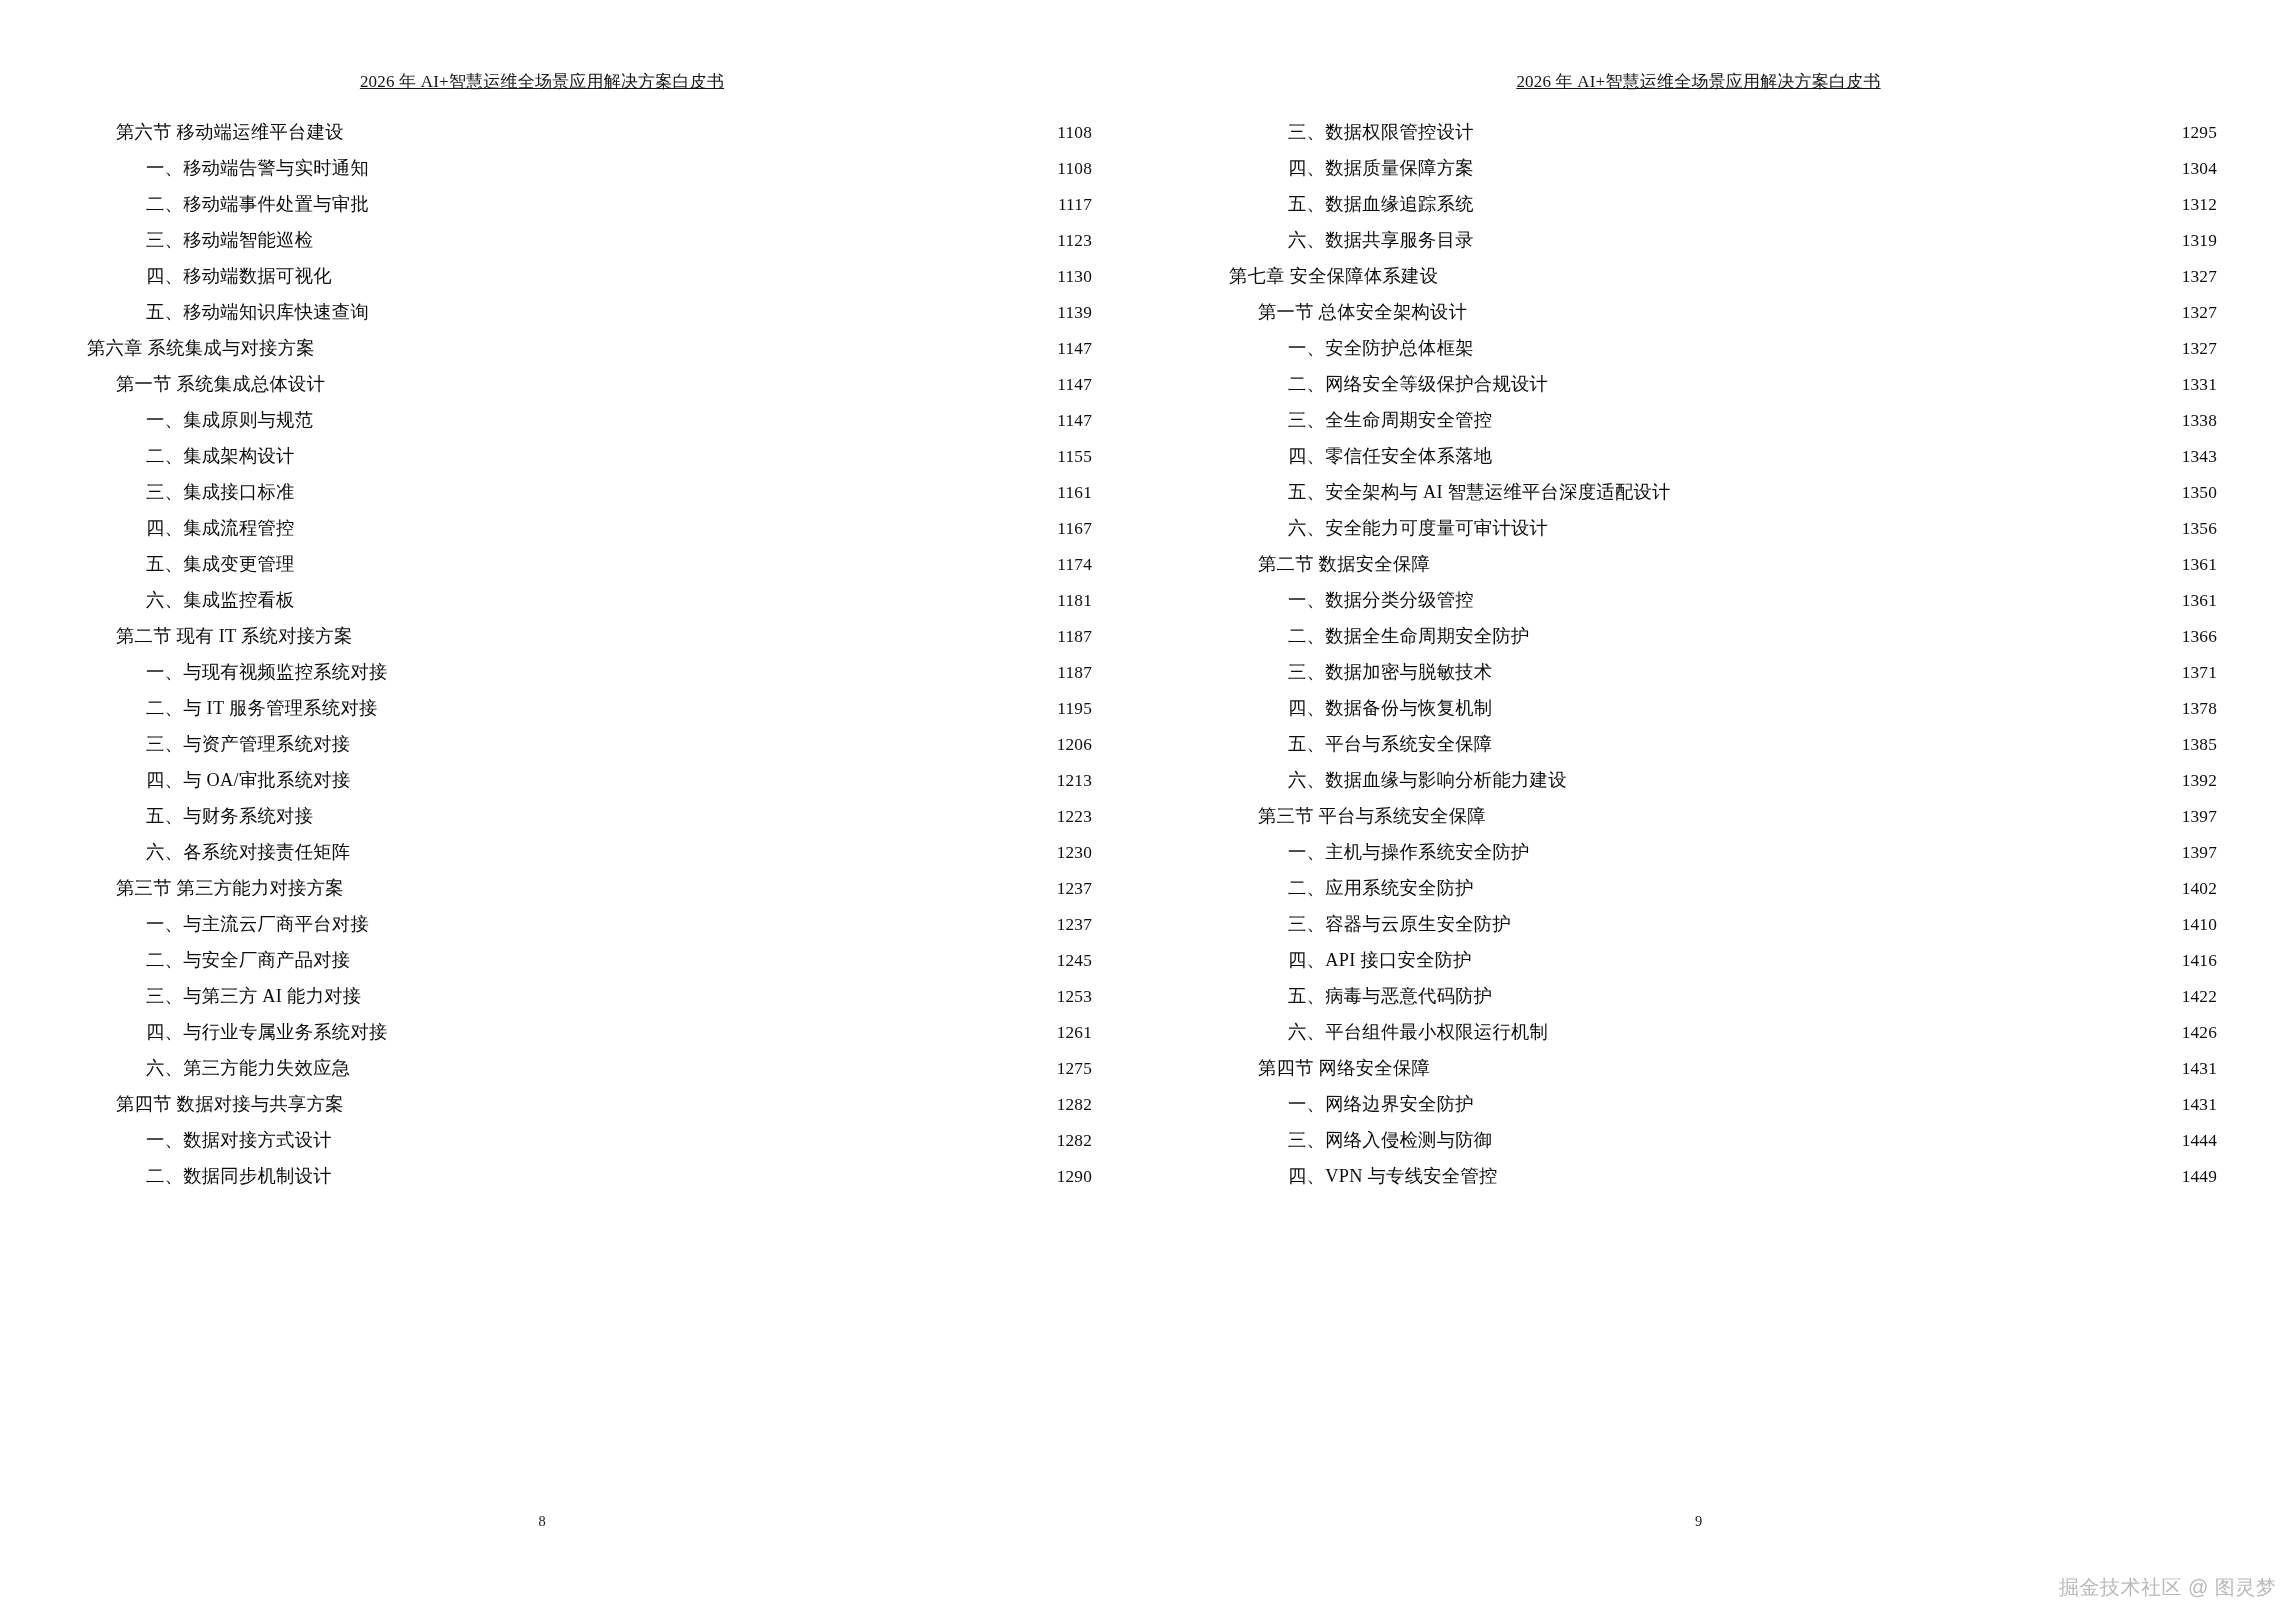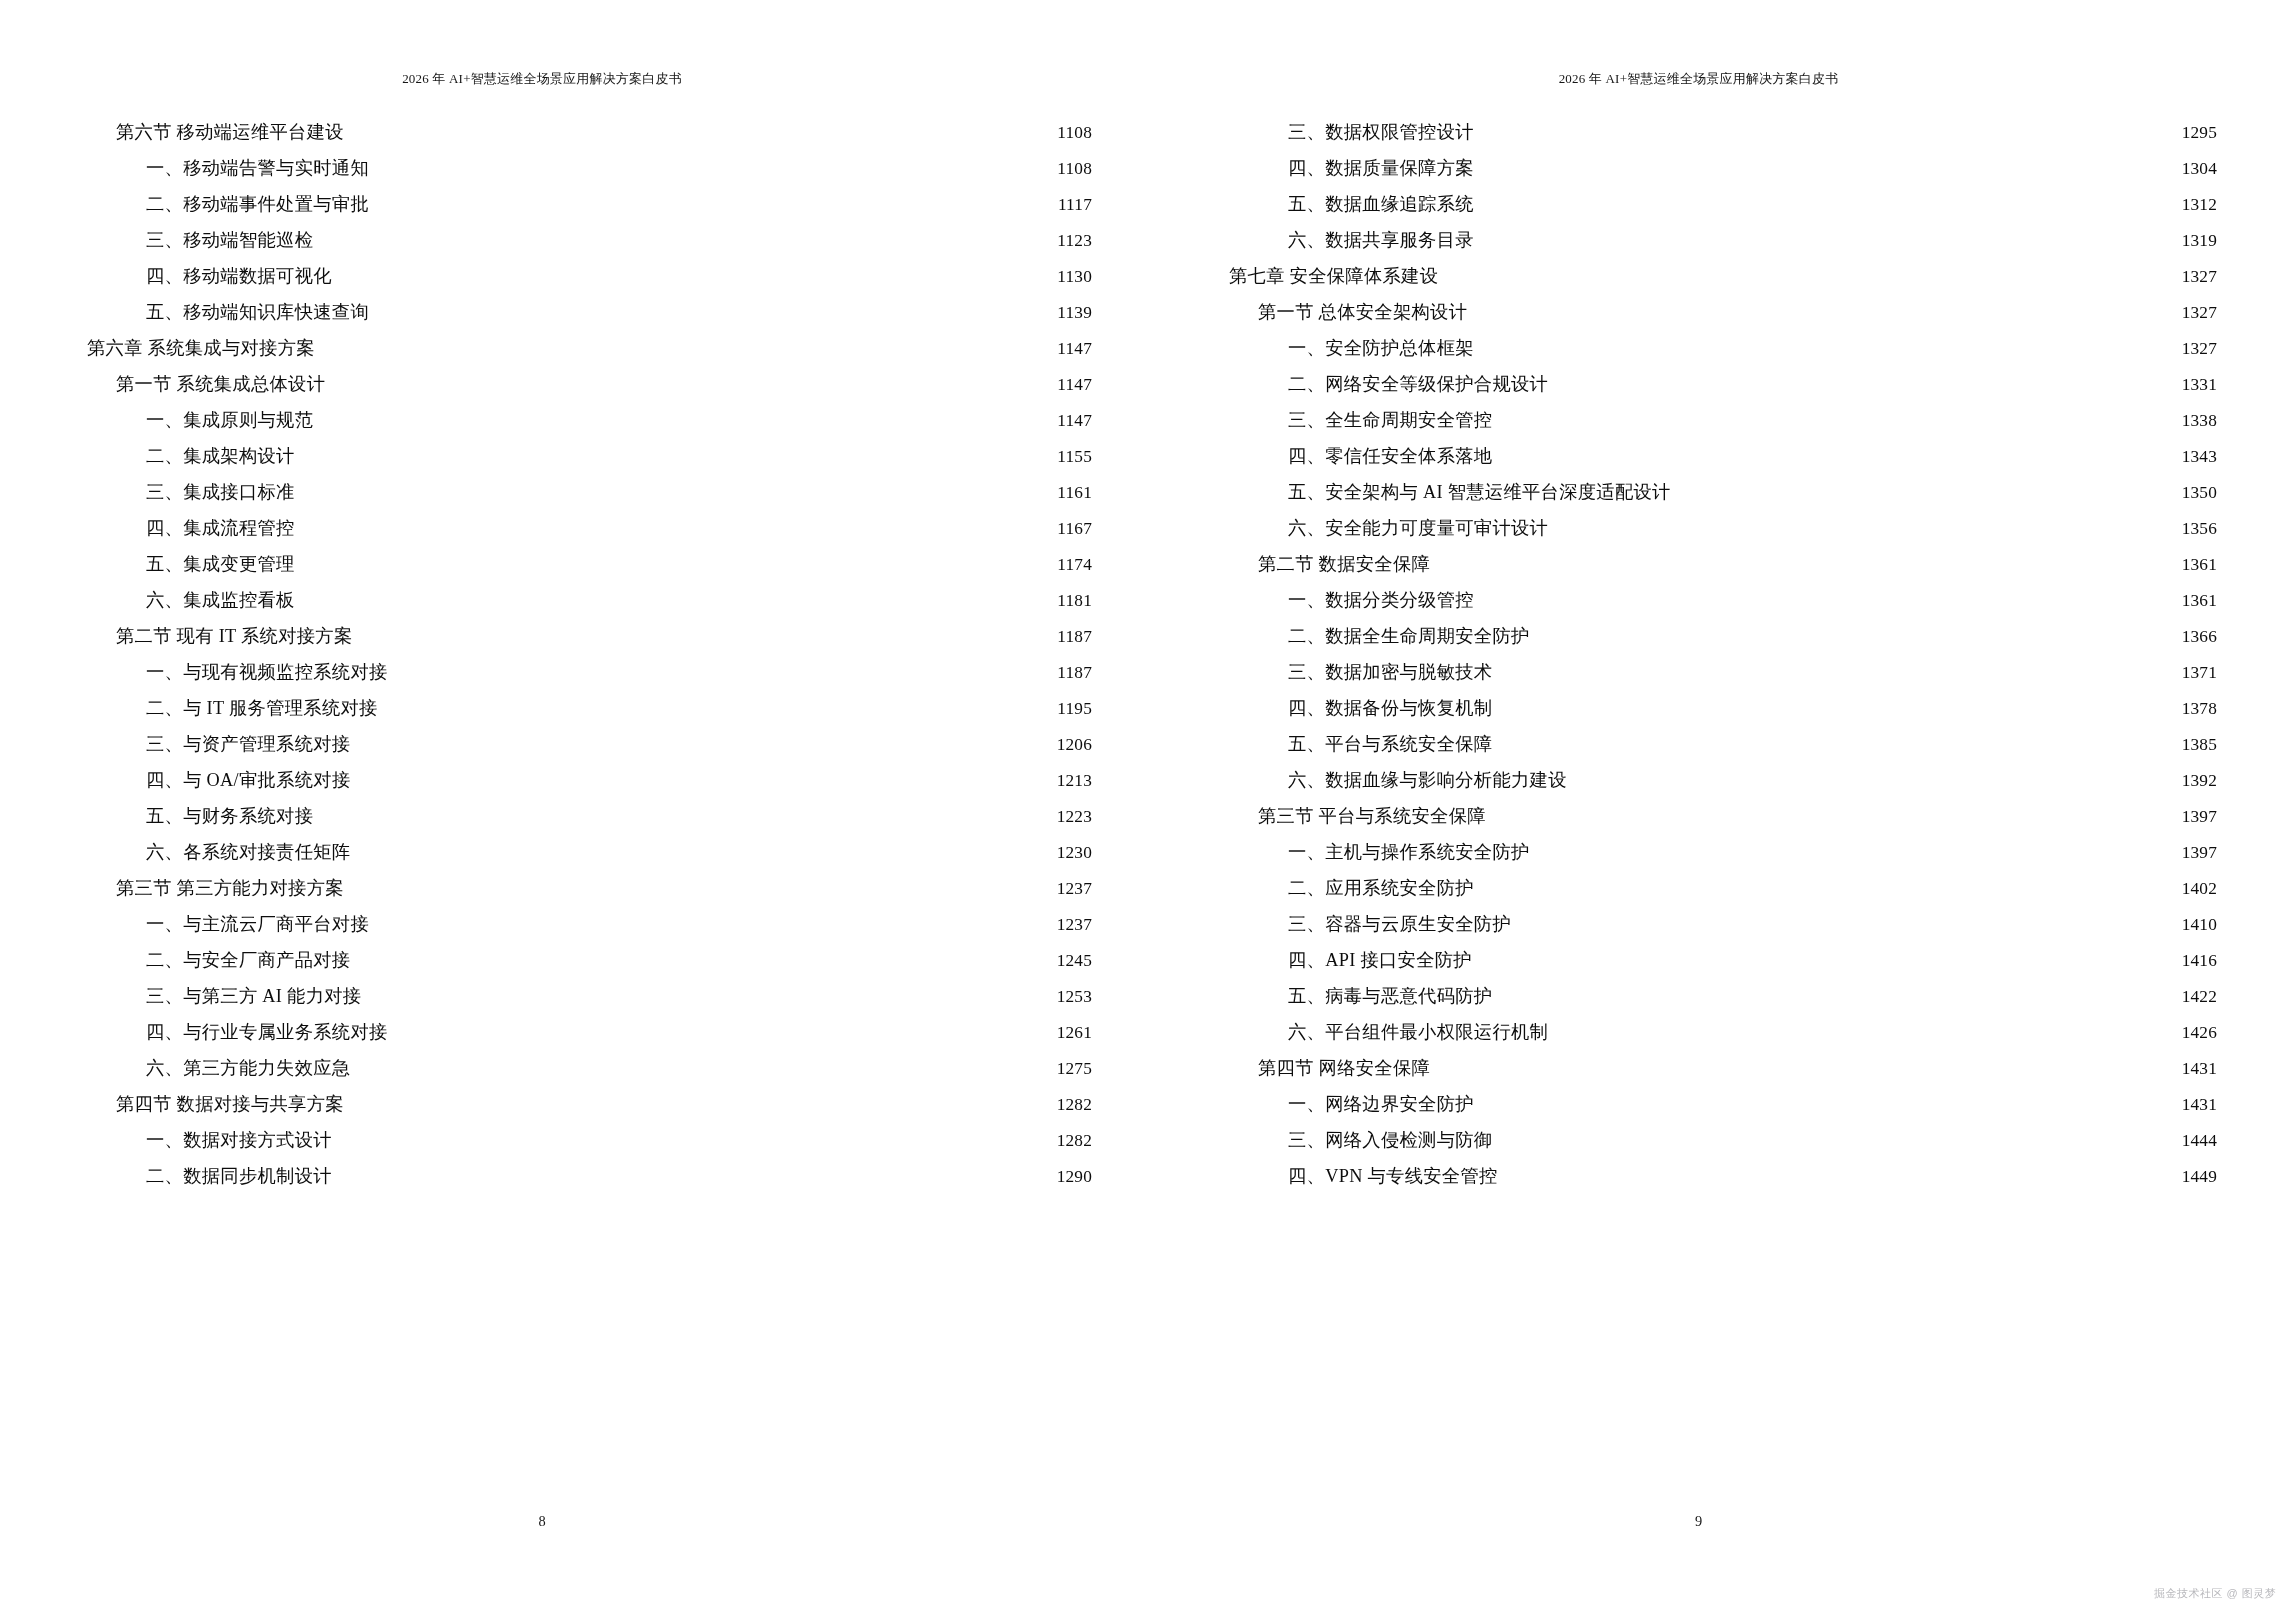--- a/index.html
+++ b/index.html
@@ -35,24 +35,25 @@
     top: 0;
     bottom: 0;
   }
   
   .running-header {
     position: absolute;
     top: 70px;
     left: 0;
     right: 0;
     text-align: center;
-    font-size: 13px;
+    font-size: 17px;
     letter-spacing: 0.2px;
     color: #161616;
     font-family: "Liberation Serif", "DejaVu Serif", serif;
+    text-decoration: underline;
   }
   .page-left .running-header { padding-right: 58px; }
   .page-right .running-header { padding-right: 29px; }
 
   
   .toc {
     position: absolute;
     top: 114px;
     bottom: 154px;
   }
@@ -120,21 +121,21 @@
     color: #171717;
   }
   .page-left .folio { padding-right: 58px; }
   .page-right .folio { padding-right: 29px; }
 
   
   .watermark {
     position: absolute;
     right: 7.7px;
     bottom: 21px;
-    font-size: 11px;
+    font-size: 20px;
     color: #b9b9bd;
     font-family: "Liberation Sans", "DejaVu Sans", sans-serif;
     letter-spacing: 0.5px;
     white-space: nowrap;
   }
 </style>
 </head>
 <body>
 
 <div class="spread">

